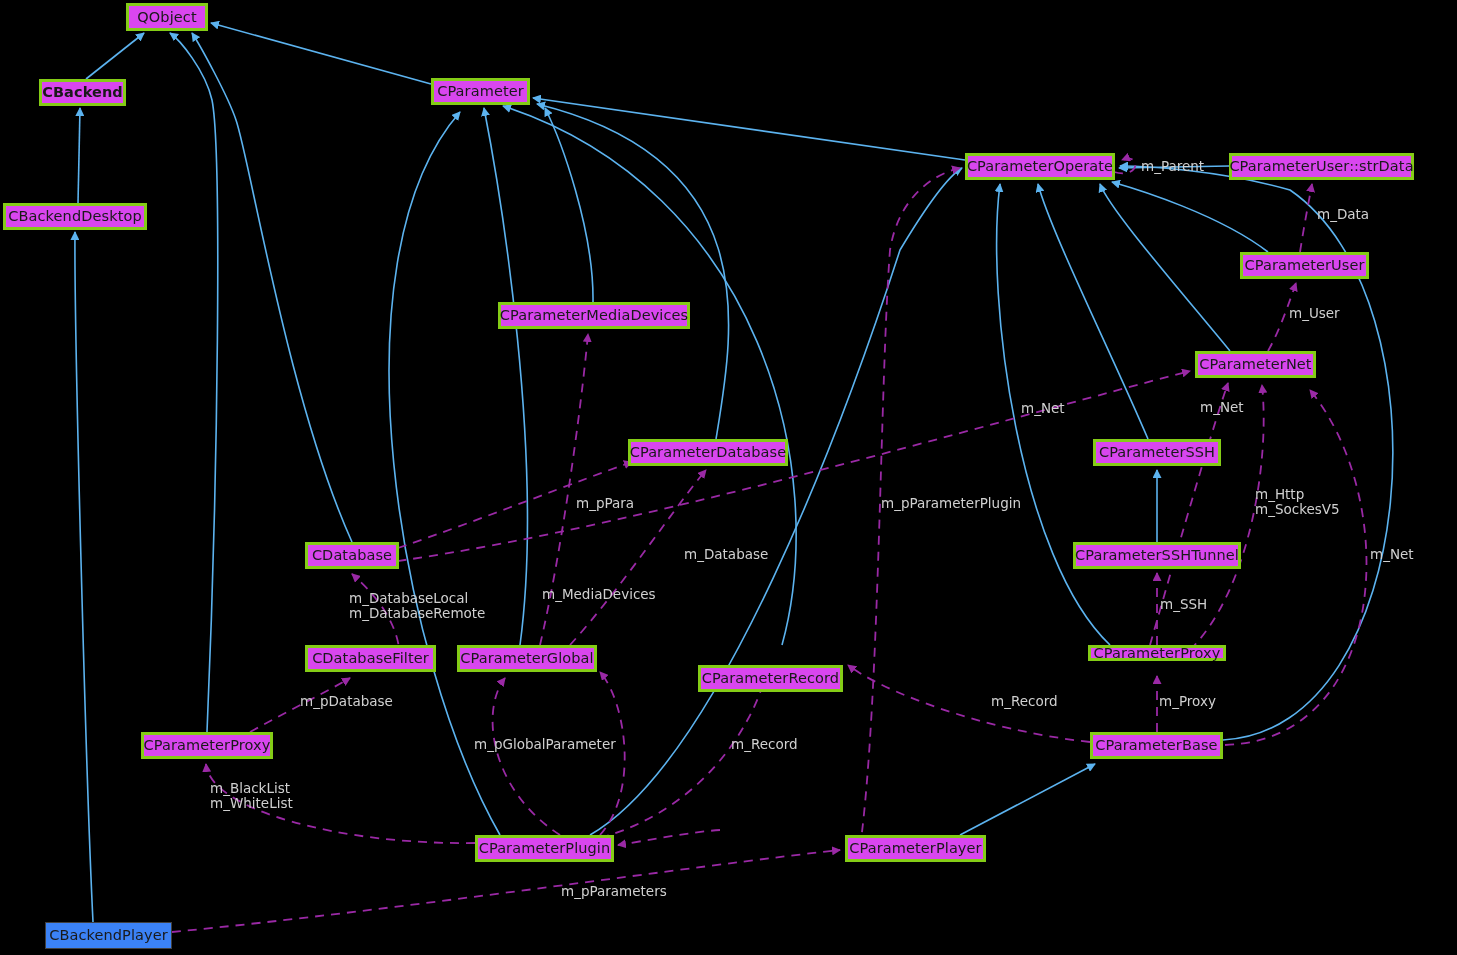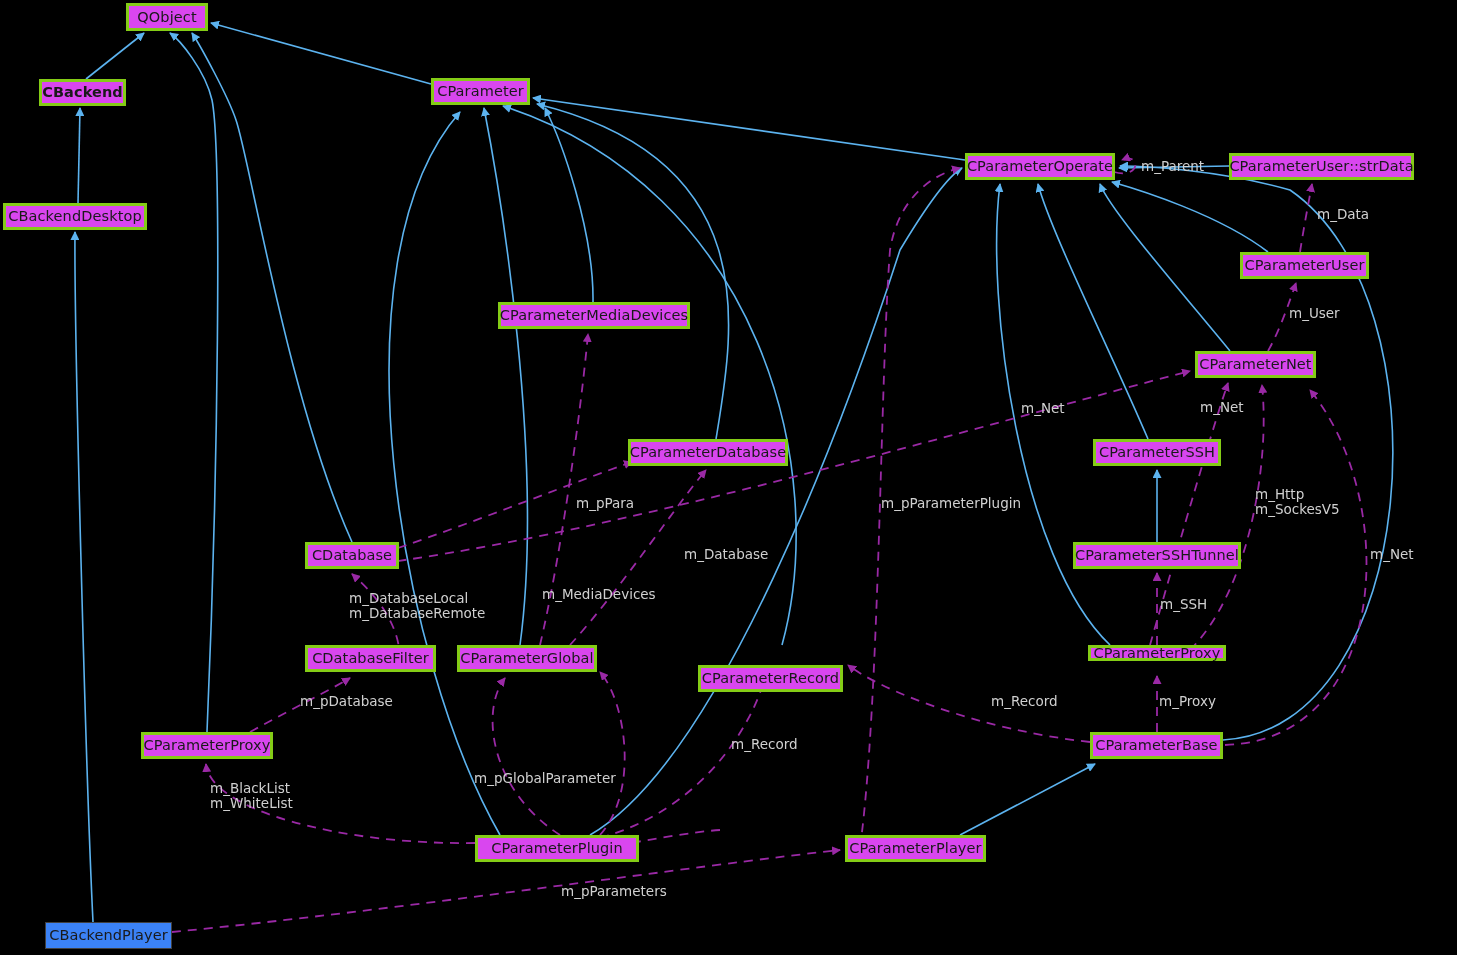--- a/index.html
+++ b/index.html
@@ -169,21 +169,21 @@
   <div class="node" style="left: 628px; top: 439px; width: 160px; height: 27px;">CParameterDatabase</div>
   <div class="node" style="left: 1093px; top: 439px; width: 128px; height: 27px;">CParameterSSH</div>
   <div class="node" style="left: 305px; top: 542px; width: 94px; height: 27px;">CDatabase</div>
   <div class="node" style="left: 1073px; top: 542px; width: 168px; height: 27px;">CParameterSSHTunnel</div>
   <div class="node" style="left: 305px; top: 645px; width: 131px; height: 27px;">CDatabaseFilter</div>
   <div class="node" style="left: 457px; top: 645px; width: 140px; height: 27px;">CParameterGlobal</div>
   <div class="node" style="left: 698px; top: 645px; width: 145px; height: 27px; margin-top: 20px;">CParameterRecord</div>
   <div class="node" style="left: 1088px; top: 645px; width: 138px; height: 16px;">CParameterProxy</div>
   <div class="node" style="left: 141px; top: 732px; width: 132px; height: 27px;">CParameterProxy</div>
   <div class="node" style="left: 1090px; top: 732px; width: 133px; height: 27px;">CParameterBase</div>
-  <div class="node" style="left: 475px; top: 835px; width: 164px; height: 27px;">CParameterPlugin</div>
+  <div class="node" style="left: 475px; top: 835px; width: 139px; height: 27px;">CParameterPlugin</div>
   <div class="node" style="left: 845px; top: 835px; width: 141px; height: 27px;">CParameterPlayer</div>
   <div class="node highlight" style="left: 45px; top: 922px; width: 127px; height: 27px;">CBackendPlayer</div>
 
   <div class="edge-label" style="left: 1141px; top: 159px;">m_Parent</div>
   <div class="edge-label" style="left: 1317px; top: 207px;">m_Data</div>
   <div class="edge-label" style="left: 1289px; top: 306px;">m_User</div>
   <div class="edge-label" style="left: 1021px; top: 401px;">m_Net</div>
   <div class="edge-label" style="left: 1200px; top: 400px;">m_Net</div>
   <div class="edge-label" style="left: 576px; top: 496px;">m_pPara</div>
   <div class="edge-label" style="left: 881px; top: 496px;">m_pParameterPlugin</div>
@@ -191,19 +191,19 @@
 m_SockesV5</div>
   <div class="edge-label" style="left: 542px; top: 547px; margin-top: 40px;">m_MediaDevices</div>
   <div class="edge-label" style="left: 684px; top: 547px;">m_Database</div>
   <div class="edge-label" style="left: 1370px; top: 547px;">m_Net</div>
   <div class="edge-label" style="left: 349px; top: 591px;">m_DatabaseLocal
 m_DatabaseRemote</div>
   <div class="edge-label" style="left: 1160px; top: 597px;">m_SSH</div>
   <div class="edge-label" style="left: 300px; top: 694px;">m_pDatabase</div>
   <div class="edge-label" style="left: 991px; top: 694px;">m_Record</div>
   <div class="edge-label" style="left: 1159px; top: 694px;">m_Proxy</div>
-  <div class="edge-label" style="left: 474px; top: 771px;">m_pGlobalParameter</div>
+  <div class="edge-label" style="left: 474px; top: 737px;">m_pGlobalParameter</div>
   <div class="edge-label" style="left: 731px; top: 737px;">m_Record</div>
   <div class="edge-label" style="left: 210px; top: 781px;">m_BlackList
 m_WhiteList</div>
   <div class="edge-label" style="left: 561px; top: 884px;">m_pParameters</div>
 
 </div>
 
 </body></html>

